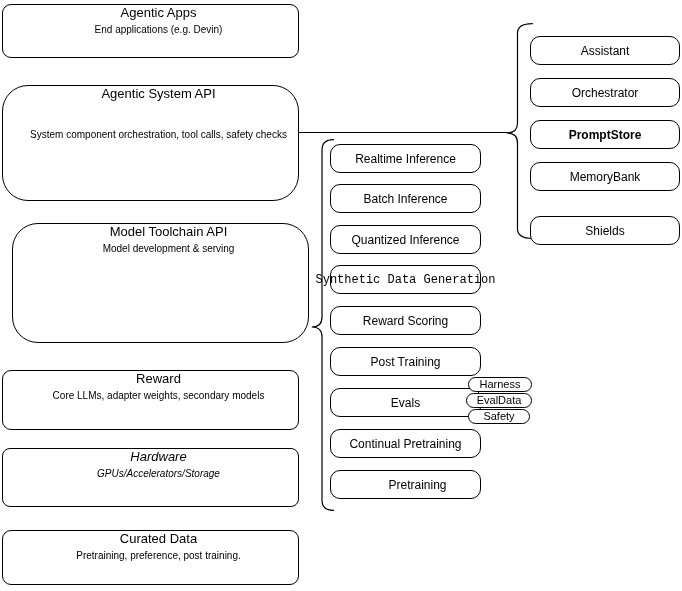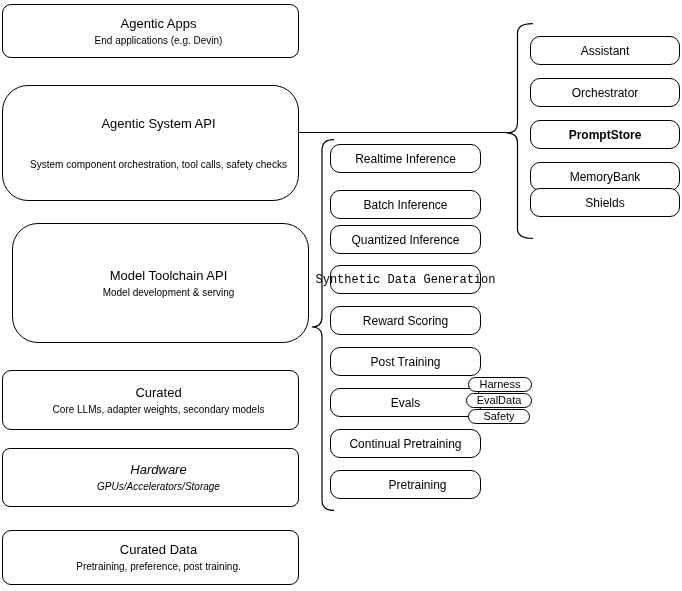--- a/index.html
+++ b/index.html
@@ -14,21 +14,20 @@
   }
   .layer-box {
     position: absolute;
     left: 2px;
     width: 297px;
     border: 1px solid #000;
     background: #fff;
     display: flex;
     flex-direction: column;
     align-items: center;
-    justify-content: center;
     gap: 4px;
     text-align: center;
     padding-left: 16px;
   }
   .layer-title { font-size: 13px; line-height: 15px; white-space: nowrap; }
   .layer-subtitle { font-size: 10px; line-height: 12px; white-space: nowrap; }
   .node-box {
     position: absolute;
     border: 1px solid #000;
     border-radius: 10px;
@@ -77,21 +76,21 @@
     <div class="layer-title">Agentic System API</div>
     <div class="layer-subtitle">System component orchestration, tool calls, safety checks</div>
   </div>
 
   <div class="layer-box" style="top:223px;height:120px;border-radius:26px;margin-left:10px;">
     <div class="layer-title">Model Toolchain API</div>
     <div class="layer-subtitle">Model development &amp; serving</div>
   </div>
 
   <div class="layer-box" style="top:370px;height:60px;border-radius:9px;">
-    <div class="layer-title">Curated</div>
+    <div class="layer-title">Reward</div>
     <div class="layer-subtitle">Core LLMs, adapter weights, secondary models</div>
   </div>
 
   <div class="layer-box" style="top:448px;height:59px;border-radius:8px;font-style:italic;">
     <div class="layer-title">Hardware</div>
     <div class="layer-subtitle">GPUs/Accelerators/Storage</div>
   </div>
 
   <div class="layer-box" style="top:530px;height:55px;border-radius:9px;">
     <div class="layer-title">Curated Data</div>
@@ -108,21 +107,21 @@
 
   <div class="bracket" style="left:506px;top:23px;">
     <svg width="27" height="216" viewBox="0 0 27 216">
       <path d="M26.4 0.6 Q11.5 0.6 11.5 10 L11.5 100 Q11.5 110 0.8 110 Q11.5 110 11.5 120 L11.5 206 Q11.5 215.4 26.4 215.4"></path>
     </svg>
   </div>
 
   <div class="node-box mid-box" style="top:144px;">
     <span>Realtime Inference</span>
   </div>
-  <div class="node-box mid-box" style="top:184px;margin-top:6px;">
+  <div class="node-box mid-box" style="top:184px;">
     <span>Batch Inference</span>
   </div>
   <div class="node-box mid-box" style="top:225px;">
     <span>Quantized Inference</span>
   </div>
   <div class="node-box mid-box" style="top:265px;font-family:Liberation Mono, monospace;">
     <span>Synthetic Data Generation</span>
   </div>
   <div class="node-box mid-box" style="top:306px;">
     <span>Reward Scoring</span>
@@ -155,17 +154,17 @@
   </div>
   <div class="node-box right-box" style="top:78px;">
     <span>Orchestrator</span>
   </div>
   <div class="node-box right-box" style="top:120px;font-weight:bold;">
     <span>PromptStore</span>
   </div>
   <div class="node-box right-box" style="top:162px;">
     <span>MemoryBank</span>
   </div>
-  <div class="node-box right-box" style="top:188px;">
+  <div class="node-box right-box" style="top:216px;">
     <span>Shields</span>
   </div>
 
 </div>
 
 </body></html>

